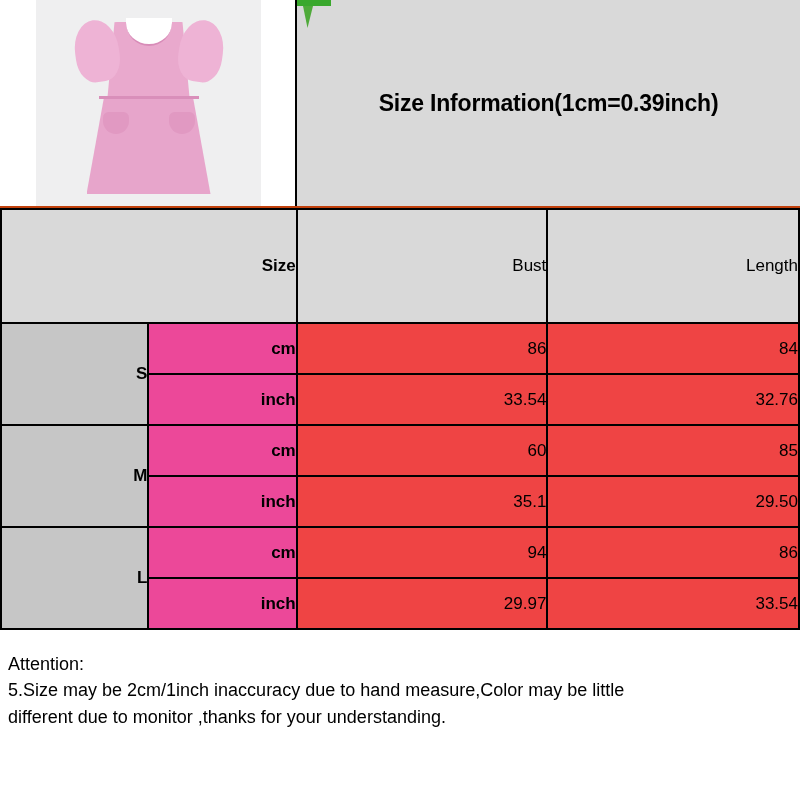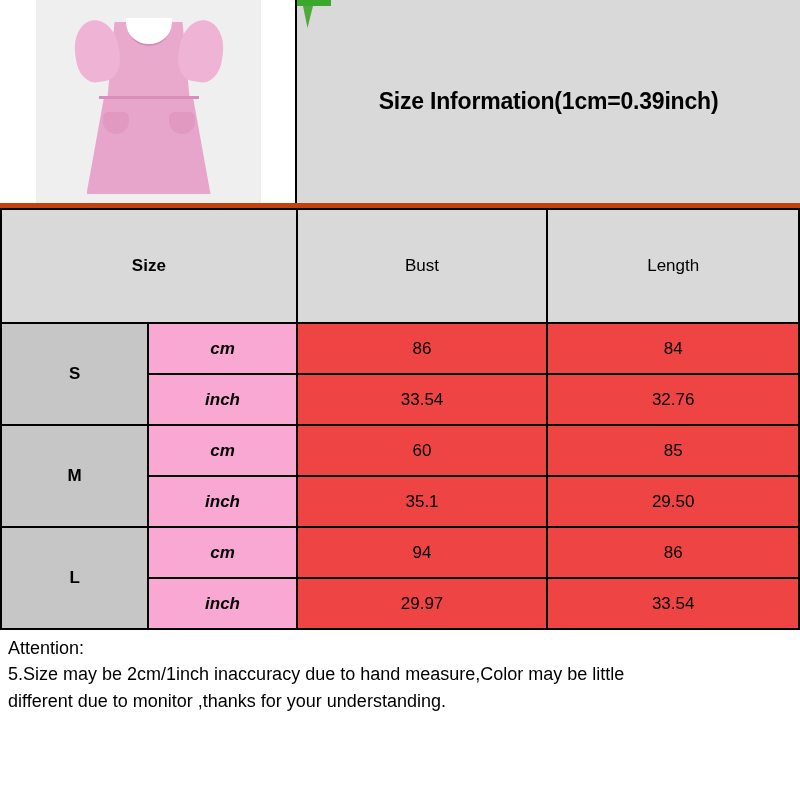--- a/index.html
+++ b/index.html
@@ -20,21 +20,21 @@
     height: 800px;
     box-sizing: border-box;
   }
 
   
   .top-block {
     display: flex;
     width: 800px;
     height: 208px;
     box-sizing: border-box;
-    border-bottom: 5px solid #c2410c;
+    border-bottom: 2px solid #c2410c;
   }
   .img-cell {
     width: 297px;
     height: 100%;
     box-sizing: border-box;
     border-right: 2px solid #000;
     background: #ffffff;
     position: relative;
     overflow: hidden;
   }
@@ -149,21 +149,21 @@
   }
 
   
   table.size-table {
     border-collapse: collapse;
     width: 800px;
     table-layout: fixed;
   }
   table.size-table td, table.size-table th {
     border: 2px solid #000;
-    text-align: center;
+    text-align: right;
     vertical-align: middle;
     font-size: 17px;
     padding: 0;
     color: #000;
   }
   .col-size { width: 147px; }
   .col-unit { width: 148px; }
   .col-bust { width: 250px; }
   .col-len  { width: 251px; }
 
@@ -181,37 +181,36 @@
     font-weight: normal;
     margin-left: 28px;
   }
 
   .size-cell {
     background: #c6c6c6;
     font-size: 18px;
     font-weight: bold;
   }
   .unit-cell {
-    background: #f9a8d4;
+    background: #ec4899;
     font-weight: bold;
     font-size: 17px;
     height: 49px;
-    font-style: italic;
   }
   .val-cell {
     background: #ef4444;
     font-size: 18px;
     height: 49px;
   }
 
   
   .attention {
     width: 800px;
     box-sizing: border-box;
-    padding: 6px 8px 0 8px;
+    padding: 22px 8px 0 8px;
     background: #ffffff;
   }
   .attention p {
     margin: 0 0 2px 0;
     font-size: 18px;
     line-height: 1.35;
     color: #000;
     white-space: nowrap;
   }
   .attention p.heading { font-size: 18px; }

